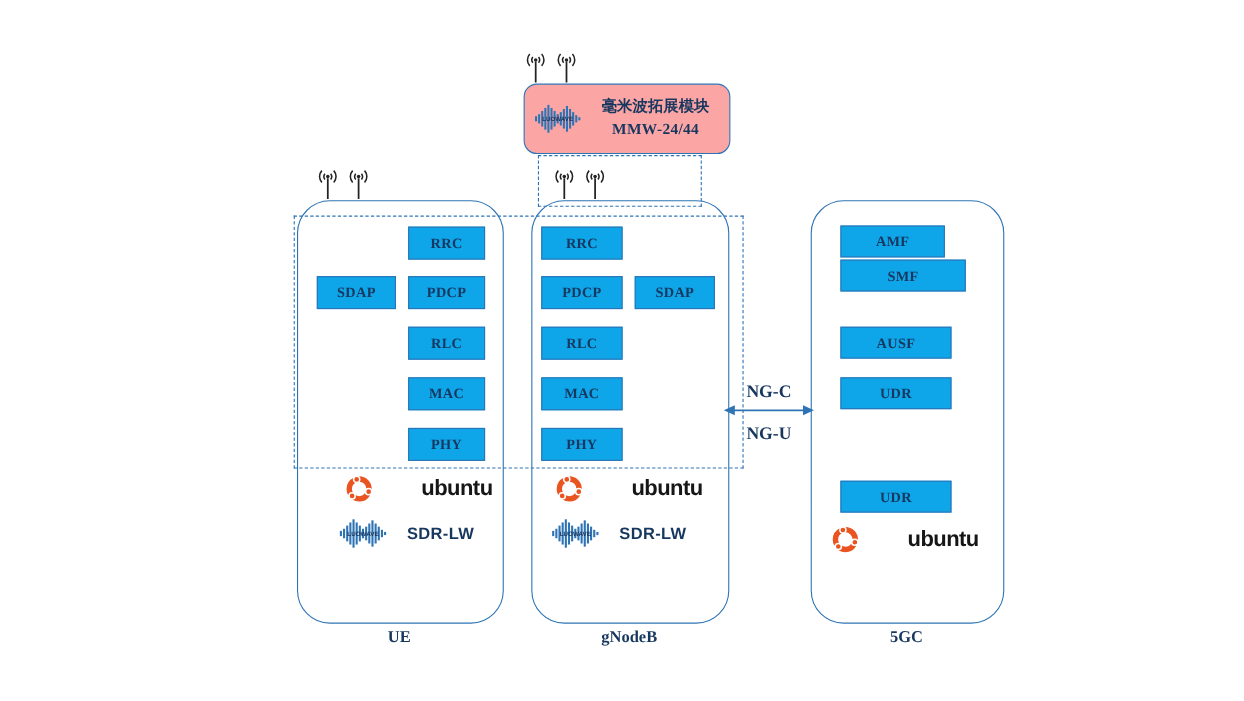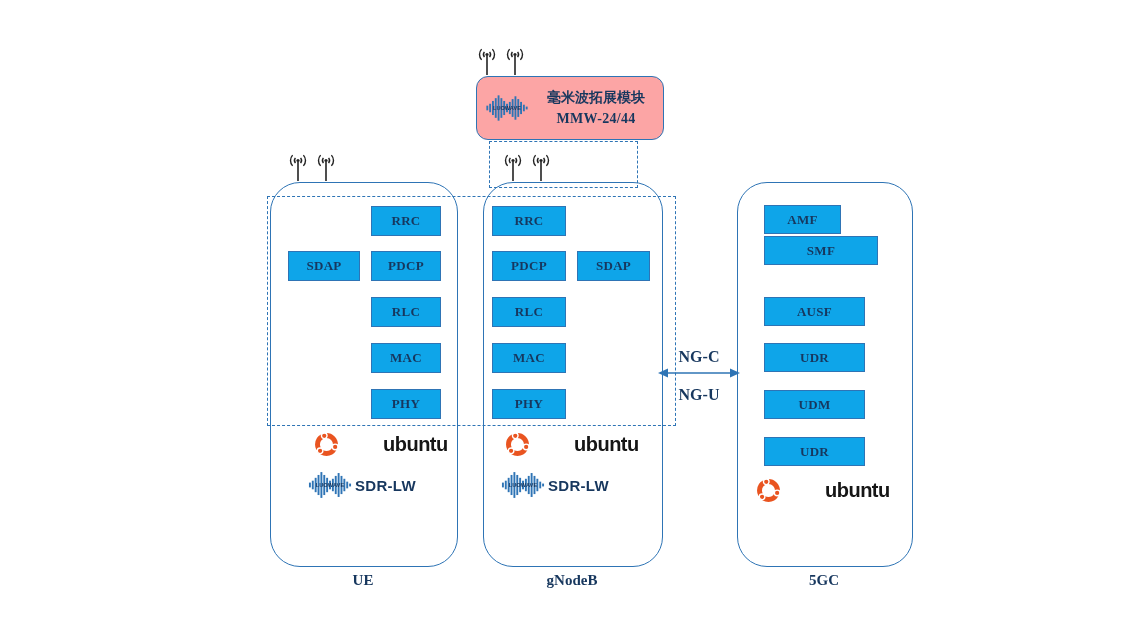--- a/index.html
+++ b/index.html
@@ -45,21 +45,21 @@
     display:flex;flex-direction:column;align-items:center;justify-content:center;
     font-weight:bold;color:var(--text);line-height:1.5;flex:1;
   }
   .mmwtext .l1{font-size:14px;}
   .mmwtext .l2{font-size:14px;letter-spacing:.3px;}
   .ubrow{display:flex;align-items:center;gap:7px;}
   .ubrow .ubtxt{
     font-family:"Liberation Sans",sans-serif;
     font-weight:bold;font-size:20px;color:var(--ink);letter-spacing:-.5px;margin-left:36px;
   }
-  .sdrrow{display:flex;align-items:center;gap:3px;}
+  .sdrrow{display:flex;align-items:center;gap:18px;}
   .sdrrow .sdrtxt{
     font-family:"Liberation Sans",sans-serif;
     font-weight:bold;font-size:15px;color:var(--text);letter-spacing:.3px;
   }
   .nglabel{
     font-weight:bold;font-size:16px;color:var(--text);text-align:center;width:82px;
   }
 </style>
 </head>
 <body>
@@ -183,34 +183,31 @@
   <div class="abs pbox" style="left:492px;top:297px;width:74px;height:30px">
       <span>RLC</span>
     </div>
   <div class="abs pbox" style="left:492px;top:343px;width:74px;height:30px">
       <span>MAC</span>
     </div>
   <div class="abs pbox" style="left:492px;top:389px;width:74px;height:30px">
       <span>PHY</span>
     </div>
 
-  <div class="abs pbox" style="left:764px;top:205px;width:77px;height:29px">
+  <div class="abs pbox" style="left:764px;top:205px;width:95px;height:29px">
       <span>AMF</span>
     </div>
   <div class="abs pbox" style="left:764px;top:236px;width:114px;height:29px">
       <span>SMF</span>
     </div>
   <div class="abs pbox" style="left:764px;top:297px;width:101px;height:29px">
       <span>AUSF</span>
     </div>
   <div class="abs pbox" style="left:764px;top:343px;width:101px;height:29px">
       <span>UDR</span>
-    </div>
-  <div class="abs pbox" style="left:764px;top:390px;width:101px;height:29px">
-      <span>UDM</span>
     </div>
   <div class="abs pbox" style="left:764px;top:437px;width:101px;height:29px">
       <span>UDR</span>
     </div>
 
   <div class="abs ubrow" style="left:313px;top:431px">
     <svg width="27" height="27" viewBox="0 0 24 24">
       <circle cx="12" cy="12" r="8" fill="none" stroke="#E95420" stroke-width="4.4" stroke-dasharray="12.76 4" transform="rotate(-90 12 12)"></circle>
       <circle cx="19.7" cy="14.2" r="2.5" fill="#E95420" stroke="#fff" stroke-width="1.2"></circle>
       <circle cx="6.3" cy="17.6" r="2.5" fill="#E95420" stroke="#fff" stroke-width="1.2"></circle>

